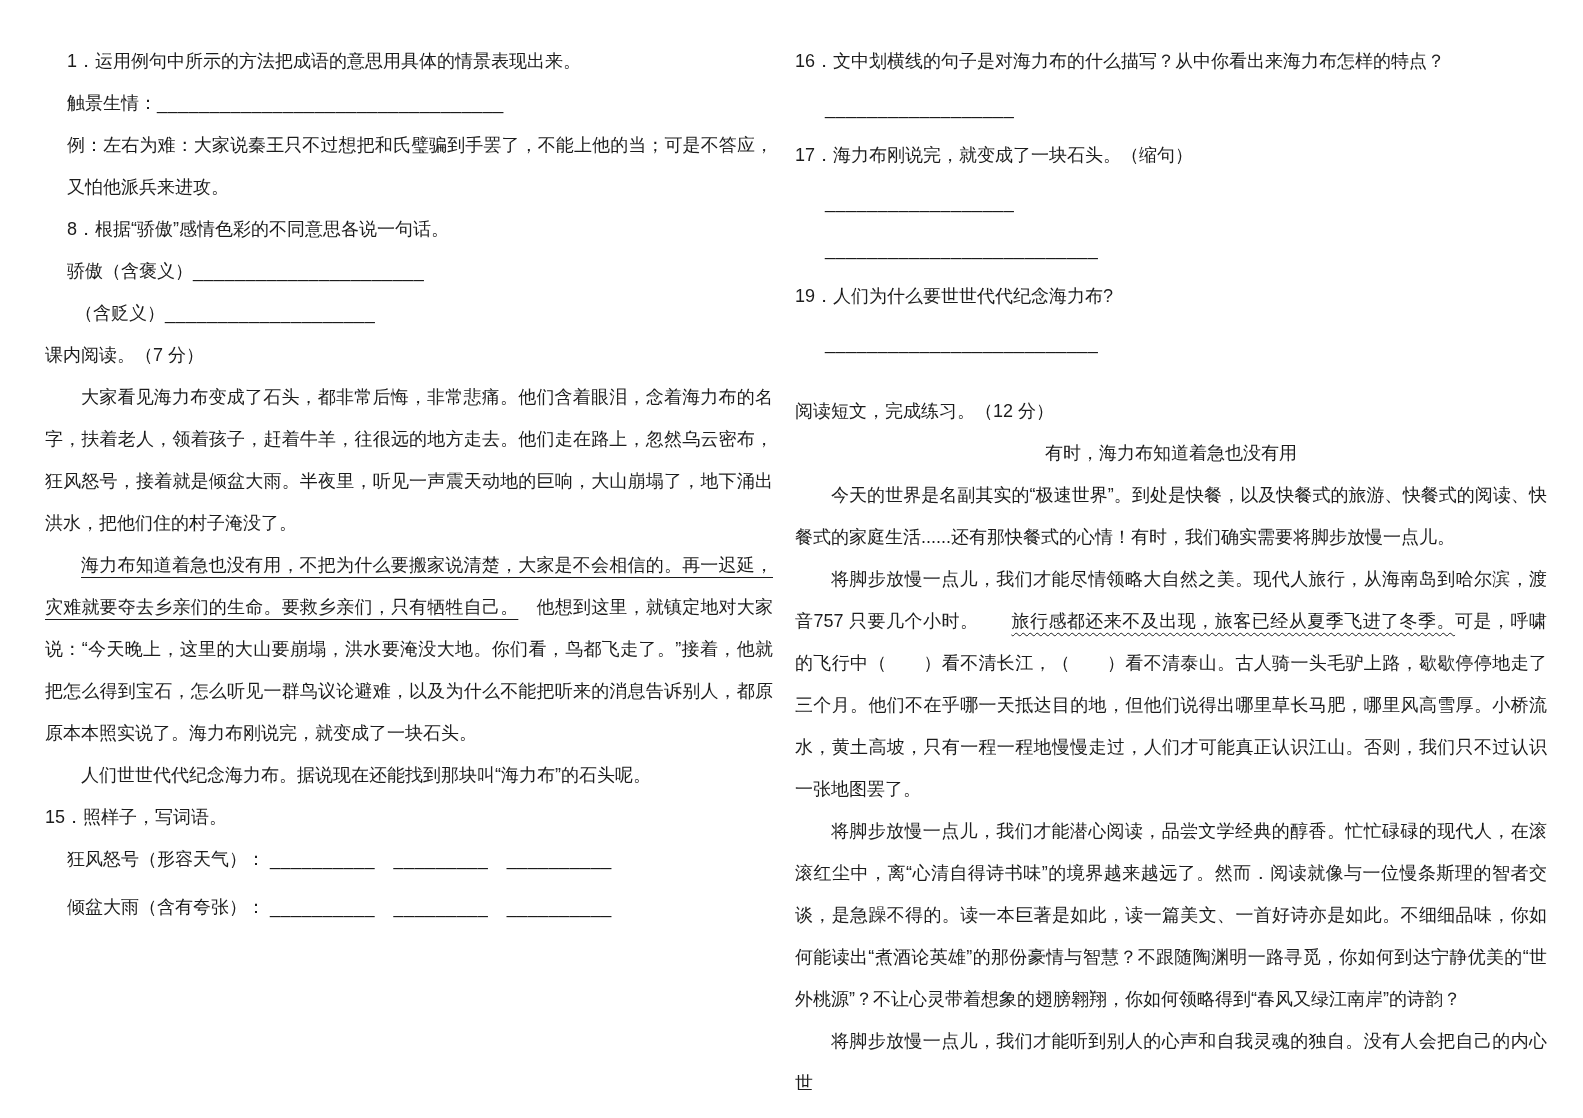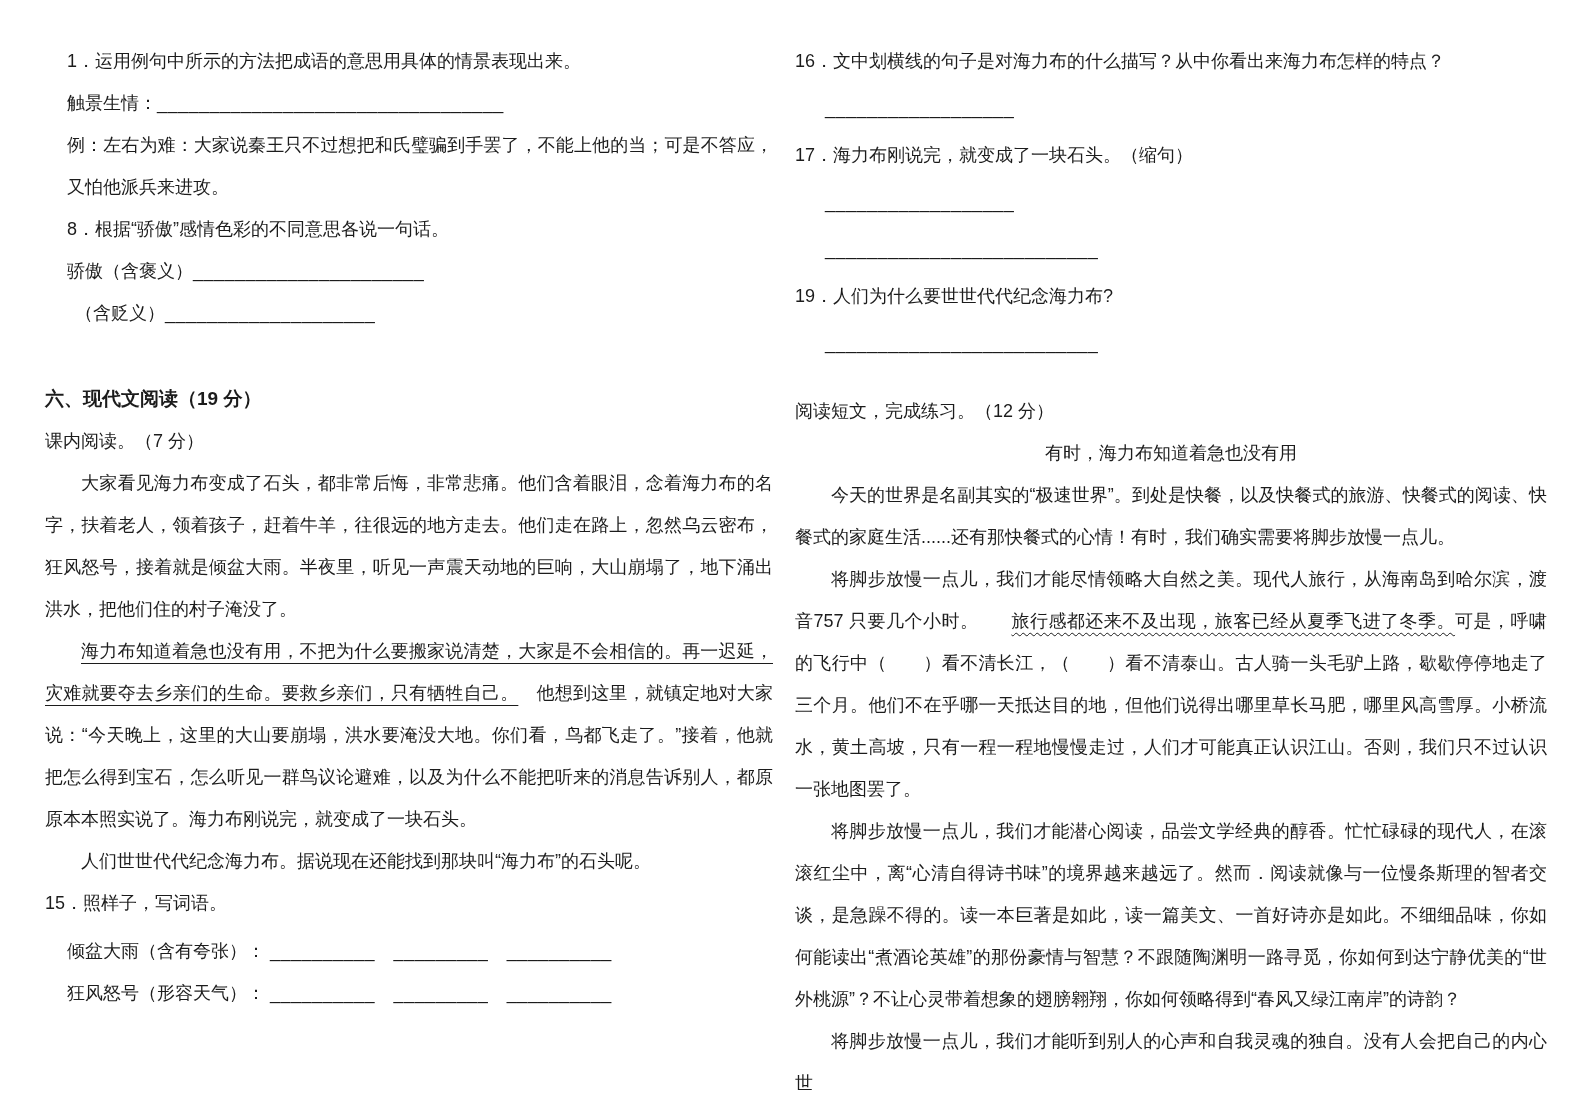--- a/index.html
+++ b/index.html
@@ -47,30 +47,29 @@
 <div class="page">
 
   <div class="col col-left">
     <p class="indent-sm just">1．运用例句中所示的方法把成语的意思用具体的情景表现出来。</p>
     <p class="indent-sm"><span>触景生情：</span><span class="blank-seg">_________________________________</span></p>
     <p class="indent-sm just">例：左右为难：大家说秦王只不过想把和氏璧骗到手罢了，不能上他的当；可是不答应，又怕他派兵来进攻。</p>
     <p class="indent-sm just">8．根据“骄傲”感情色彩的不同意思各说一句话。</p>
     <p class="indent-sm"><span>骄傲（含褒义）</span><span class="blank-seg">______________________</span></p>
     <p class="indent-md"><span>（含贬义）</span><span class="blank-seg">____________________</span></p>
 
-    <p class="bold gap-section">六、现代文阅读（19 分）</p>
     <p>课内阅读。（7 分）</p>
 
     <p class="just p-indent">大家看见海力布变成了石头，都非常后悔，非常悲痛。他们含着眼泪，念着海力布的名字，扶着老人，领着孩子，赶着牛羊，往很远的地方走去。他们走在路上，忽然乌云密布，狂风怒号，接着就是倾盆大雨。半夜里，听见一声震天动地的巨响，大山崩塌了，地下涌出洪水，把他们住的村子淹没了。</p>
     <p class="just p-indent"><span class="u">海力布知道着急也没有用，不把为什么要搬家说清楚，大家是不会相信的。再一迟延，灾难就要夺去乡亲们的生命。要救乡亲们，只有牺牲自己。</span><span>　他想到这里，就镇定地对大家说：“今天晚上，这里的大山要崩塌，洪水要淹没大地。你们看，鸟都飞走了。”接着，他就把怎么得到宝石，怎么听见一群鸟议论避难，以及为什么不能把听来的消息告诉别人，都原原本本照实说了。海力布刚说完，就变成了一块石头。</span></p>
     <p class="just p-indent">人们世世代代纪念海力布。据说现在还能找到那块叫“海力布”的石头呢。</p>
 
     <p>15．照样子，写词语。</p>
+    <p class="indent-sm"><span>狂风怒号（形容天气）：</span>&nbsp;<span class="blank-seg">__________　_________　__________</span></p>
     <p class="indent-sm gap-sm"><span>倾盆大雨（含有夸张）：</span>&nbsp;<span class="blank-seg">__________　_________　__________</span></p>
-    <p class="indent-sm"><span>狂风怒号（形容天气）：</span>&nbsp;<span class="blank-seg">__________　_________　__________</span></p>
   </div>
 
   <div class="col col-right">
     <p class="qa-line just">16．文中划横线的句子是对海力布的什么描写？从中你看出来海力布怎样的特点？</p>
     <p class="qa-line indent-md blank-seg">__________________</p>
     <p class="qa-line just">17．海力布刚说完，就变成了一块石头。（缩句）</p>
     <p class="qa-line indent-md blank-seg">__________________</p>
     <p class="qa-line indent-md blank-seg">__________________________</p>
     <p class="qa-line just">19．人们为什么要世世代代纪念海力布?</p>
     <p class="qa-line indent-md blank-seg">__________________________</p>

